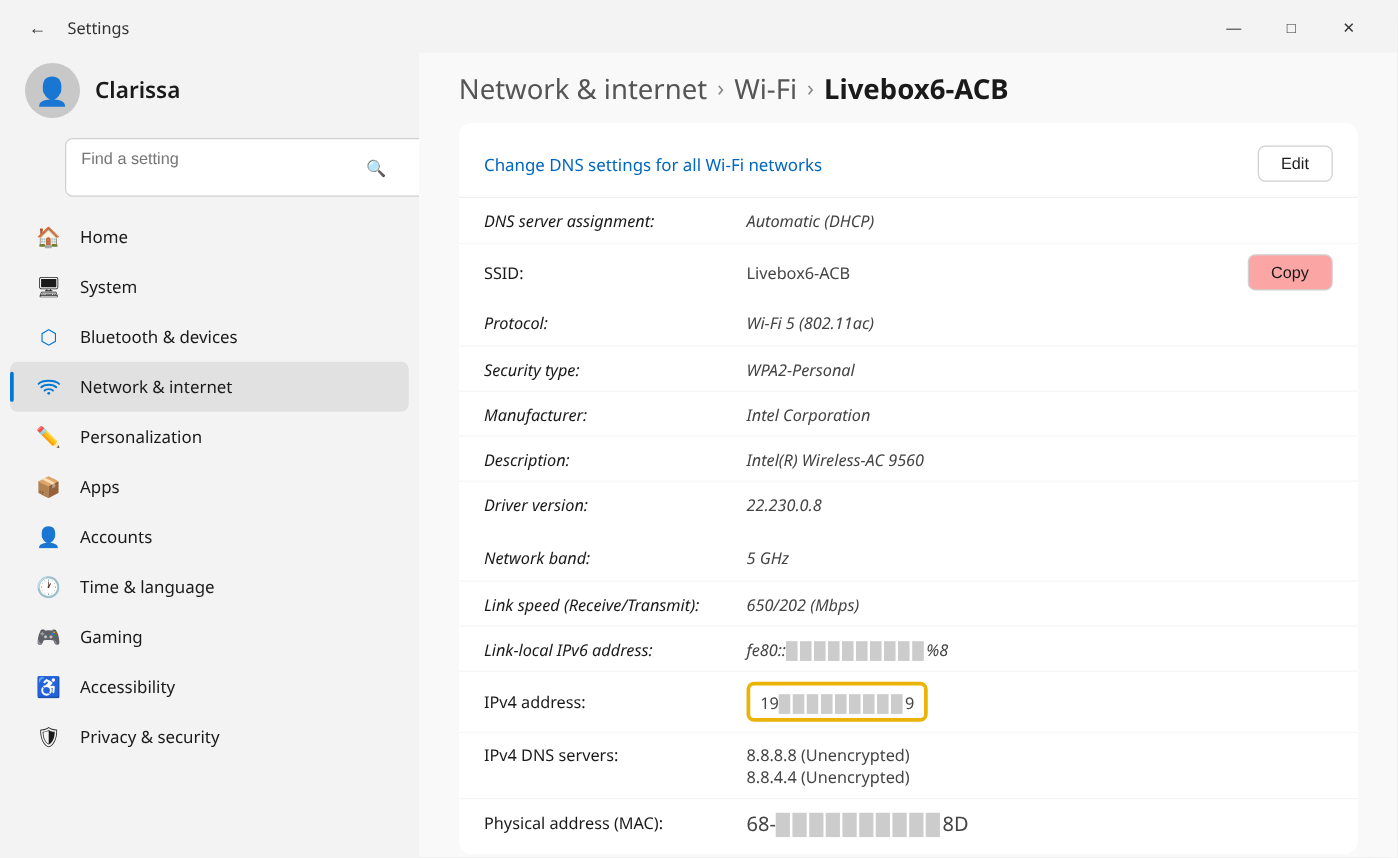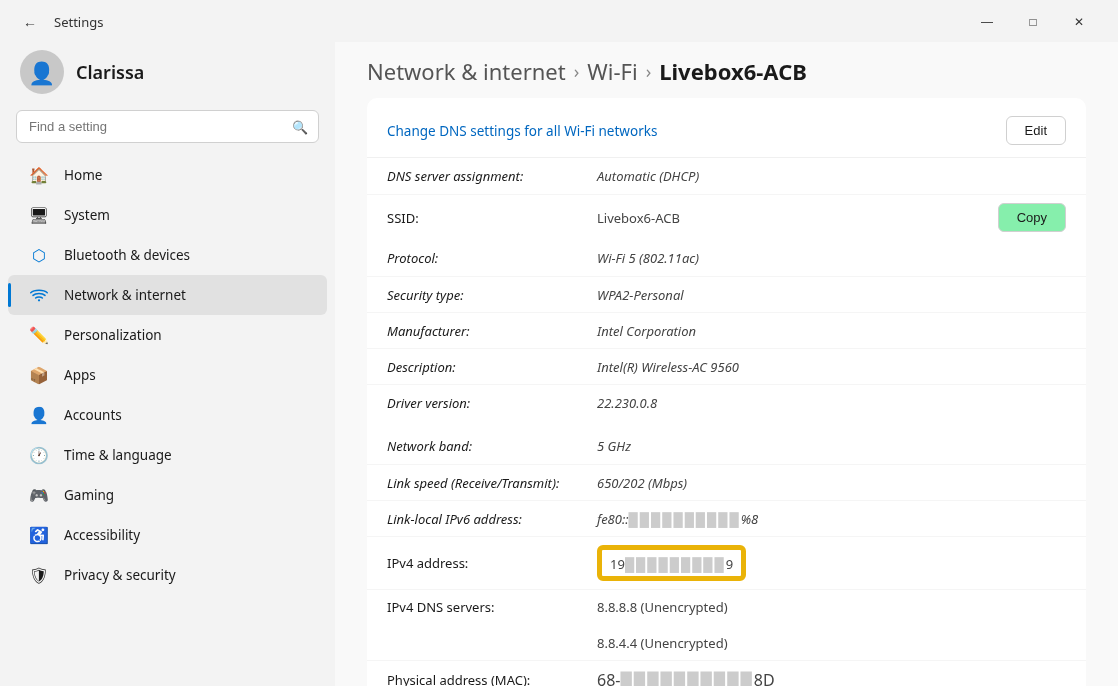--- a/index.html
+++ b/index.html
@@ -94,27 +94,28 @@
       font-size: 18px;
       font-weight: 600;
       color: #1a1a1a;
     }
     .search-box {
       margin: 0 16px 12px 16px;
       position: relative;
     }
     .search-input {
       width: 100%;
-      padding: 8px 36px 8px 12px;
+      padding: 8px 36px 22px 12px;
       border-radius: 6px;
       border: 1px solid #d0d0d0;
       background: #ffffff;
       font-size: 13px;
       color: #701a75;
       outline: none;
+      margin-left: 36px;
     }
     .search-icon-wrap {
       position: absolute;
       right: 10px; top: 50%;
       transform: translateY(-50%);
       color: #666;
       font-size: 13px;
     }
     .nav-item {
       display: flex;
@@ -233,55 +234,55 @@
       display: flex;
       align-items: center;
       justify-content: space-between;
       padding: 8px 20px;
       border-top: 1px solid #f5f5f5;
     }
     .copy-btn {
       padding: 6px 18px;
       border-radius: 6px;
       border: 1px solid #d0d0d0;
-      background: #86efac;
+      background: #fca5a5;
       font-size: 13px;
       cursor: pointer;
       color: #1a1a1a;
     }
     .ipv4-row {
       display: flex;
       align-items: center;
       padding: 8px 20px;
       border-top: 1px solid #f5f5f5;
       background: transparent;
     }
     .ipv4-highlight {
-      border: 5px solid #eab308;
+      border: 3px solid #eab308;
       border-radius: 6px;
       padding: 2px 8px;
       display: inline-block;
     }
     .ipv4-value {
       font-size: 13px;
       color: #444;
     }
     .spacer-row {
       height: 8px;
     }
     .dns-servers-row {
       display: flex;
       align-items: flex-start;
       padding: 8px 20px;
       border-top: 1px solid #f5f5f5;
     }
     .dns-servers-values {
       display: flex;
       flex-direction: column;
-      gap: 18px;
+      gap: 0;
       font-size: 13px;
       color: #444;
     }
     .mac-row {
       display: flex;
       align-items: center;
       padding: 8px 20px;
       border-top: 1px solid #f5f5f5;
     }
     .mac-value .blurred-part {

